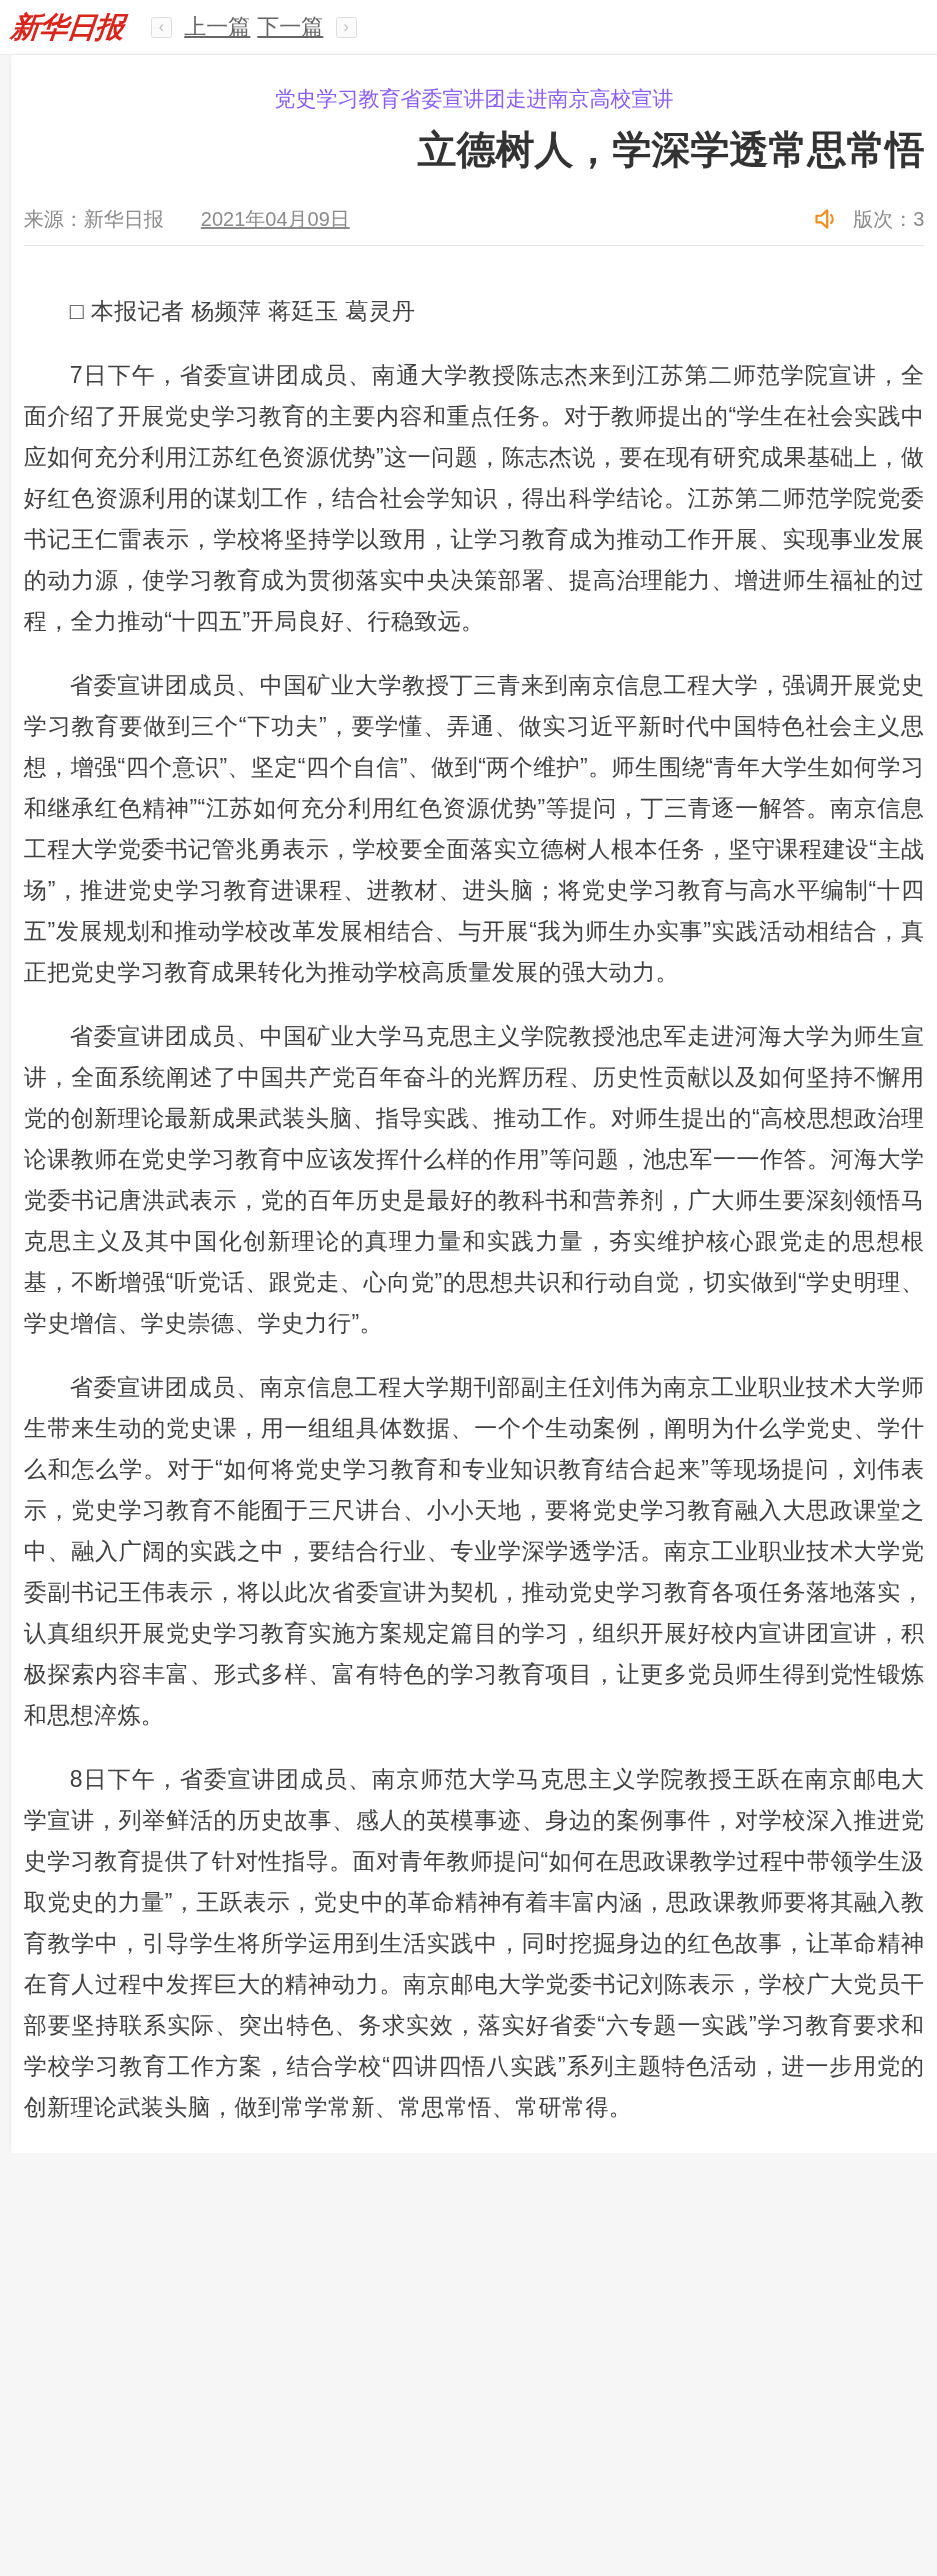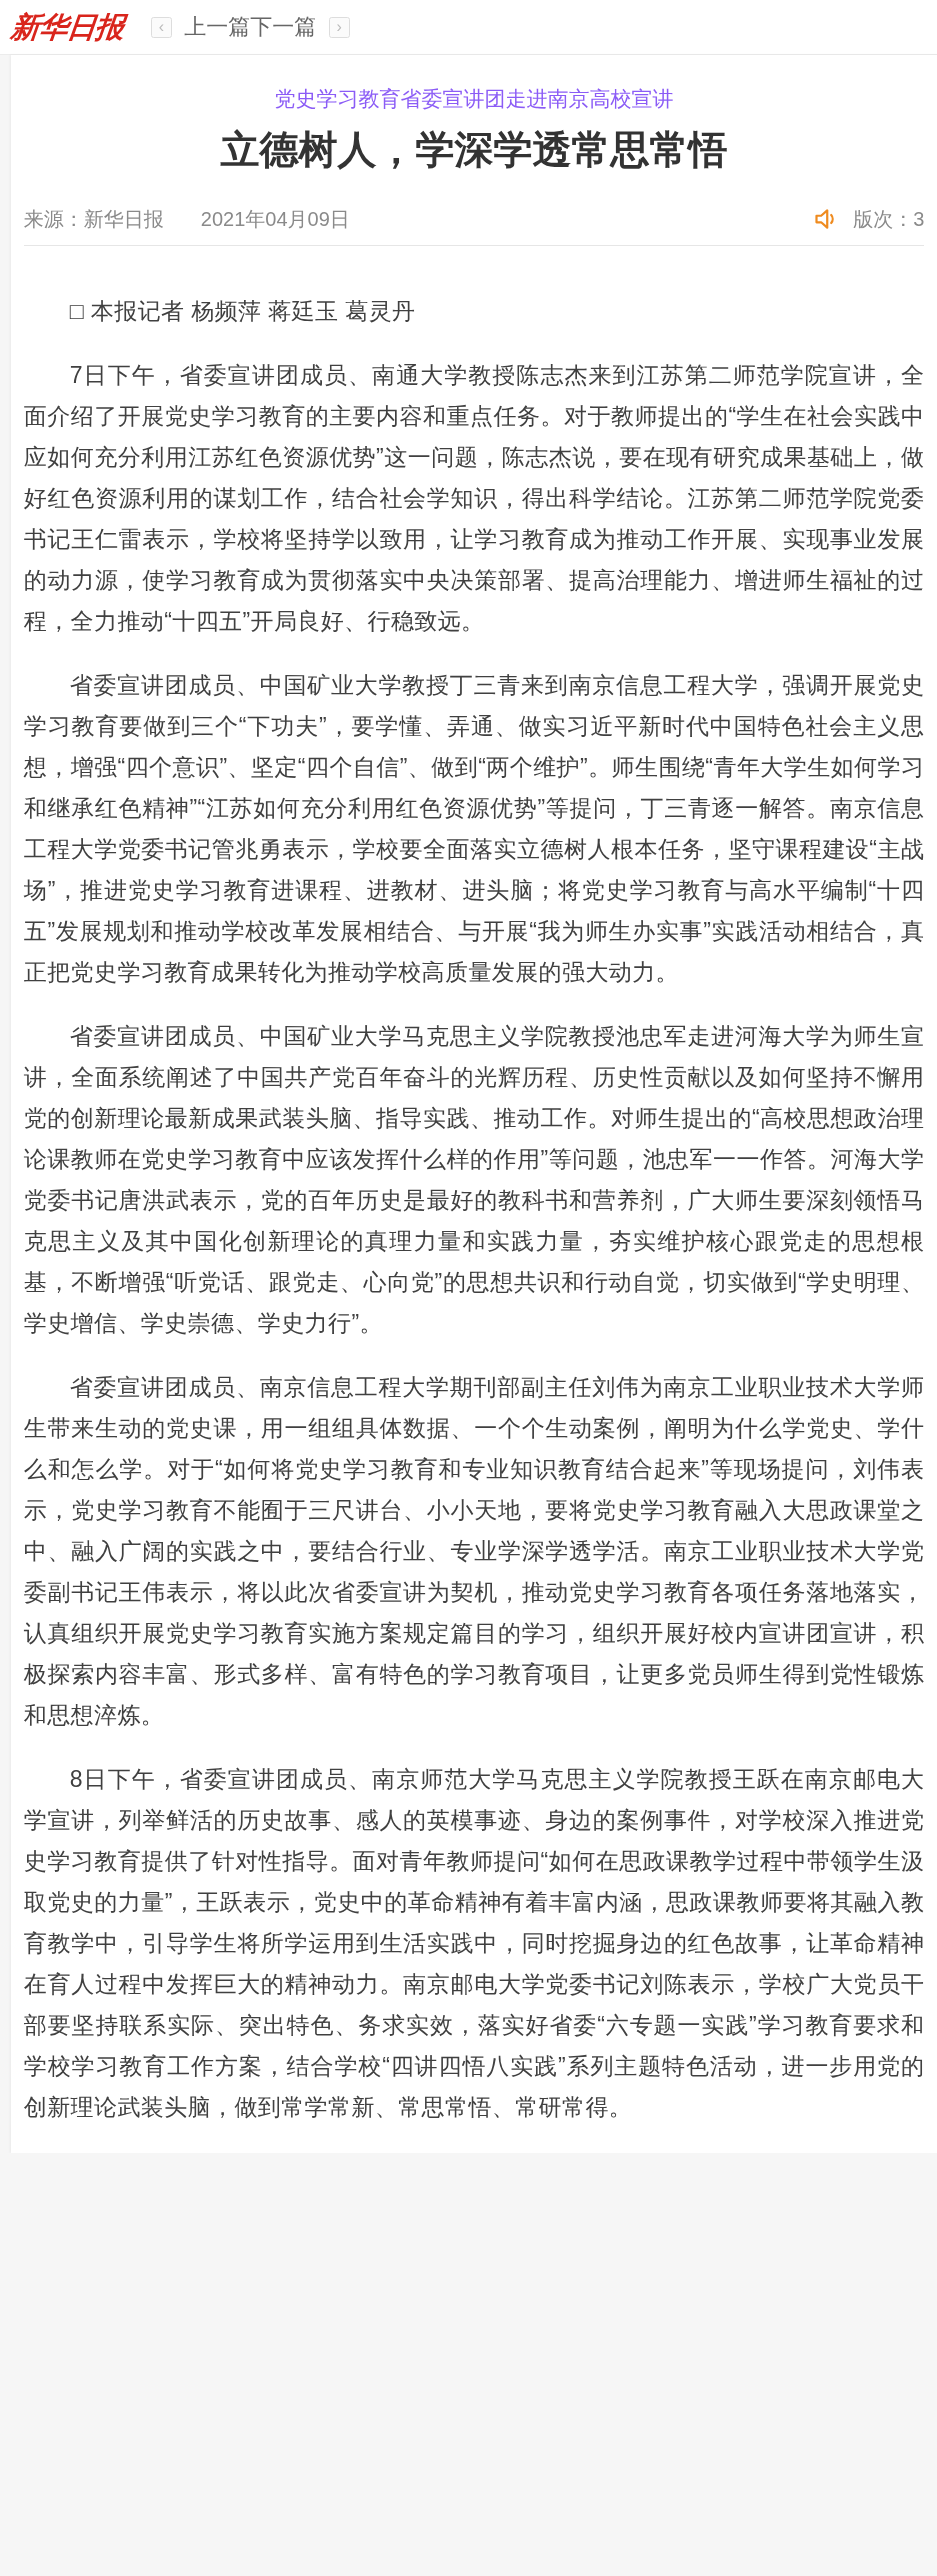--- a/index.html
+++ b/index.html
@@ -46,21 +46,21 @@
     background: #fbfbfb;
     color: #bcbcbc;
     font-size: 16px;
     line-height: 1;
     display: flex;
     align-items: center;
     justify-content: center;
     cursor: pointer;
     user-select: none;
   }
-  .nav-labels { margin: 0 12.3px; display: flex; gap: 0; }
+  .nav-labels { margin: 0 12.3px; display: flex; gap: 7px; text-decoration: underline; }
 
   
   .card {
     margin-left: 10.6px;
     width: 927px;
     background: #ffffff;
     padding: 0 13.2px 25px 13.2px;
     box-shadow: -0.9px 0 2.6px rgba(0,0,0,0.05);
   }
   .subtitle {
@@ -80,21 +80,21 @@
   }
   .meta {
     margin-top: 30px;
     display: flex;
     justify-content: space-between;
     align-items: center;
     color: #8a8a8a;
     font-size: 20px;
   }
   .meta-left { display: flex; align-items: center; }
-  .meta-date { margin-left: 37px; }
+  .meta-date { margin-left: 37px; text-decoration: underline; }
   .meta-right { display: flex; align-items: center; }
   .audio-btn {
     display: flex; align-items: center;
     margin-right: 12.3px;
     cursor: pointer;
   }
   .divider {
     border-bottom: 0.9px solid #e6e6e6;
     margin-top: 11.5px;
   }
@@ -122,21 +122,21 @@
     <div class="nav-labels">
       <span>上一篇</span>
       <span>下一篇</span>
     </div>
     <div class="chev-btn">›</div>
   </div>
 </div>
 
 <div class="card">
   <div class="subtitle">党史学习教育省委宣讲团走进南京高校宣讲</div>
-  <h1 class="title" style="margin-bottom:0;">立德树人，学深学透常思常悟</h1>
+  <h1 class="title" style="margin-bottom:0;text-align:right;">立德树人，学深学透常思常悟</h1>
 
   <div class="meta">
     <div class="meta-left">
       <span><span>来源：</span><span>新华日报</span></span>
       <span class="meta-date">2021年04月09日</span>
     </div>
     <div class="meta-right">
       <span class="audio-btn">
         <svg width="28" height="28" viewBox="0 0 24 24" fill="none" stroke="#ef8b1f" stroke-width="1.9" stroke-linejoin="round" stroke-linecap="round">
           <path d="M3 9.2 L7 9.2 L12.2 4.6 L12.2 19.4 L7 14.8 L3 14.8 Z"></path>

